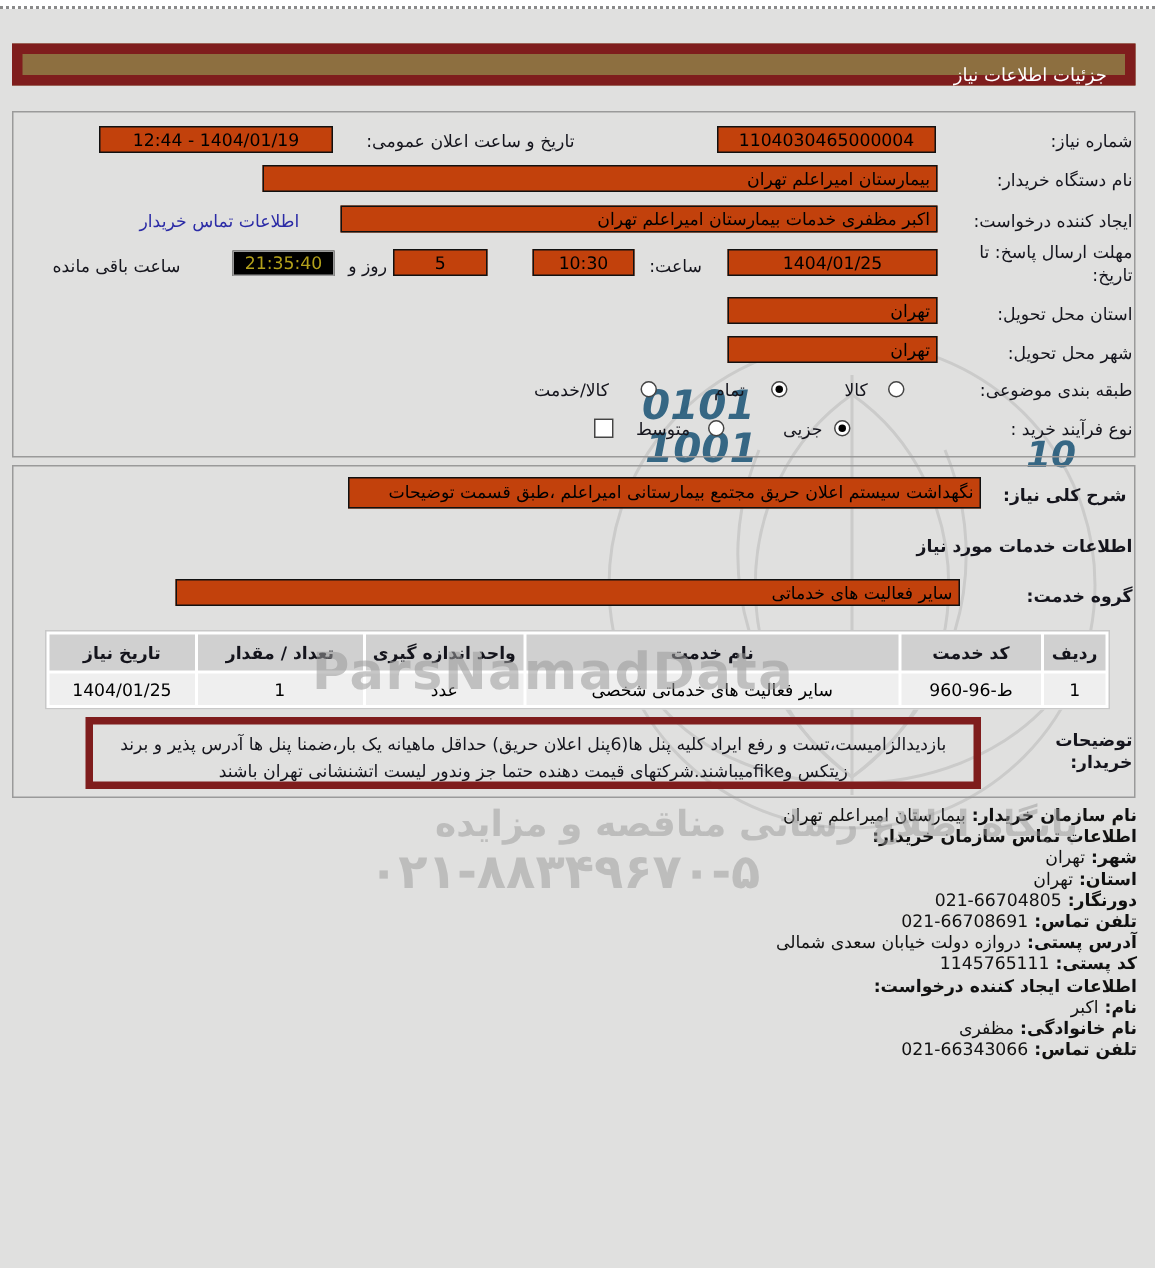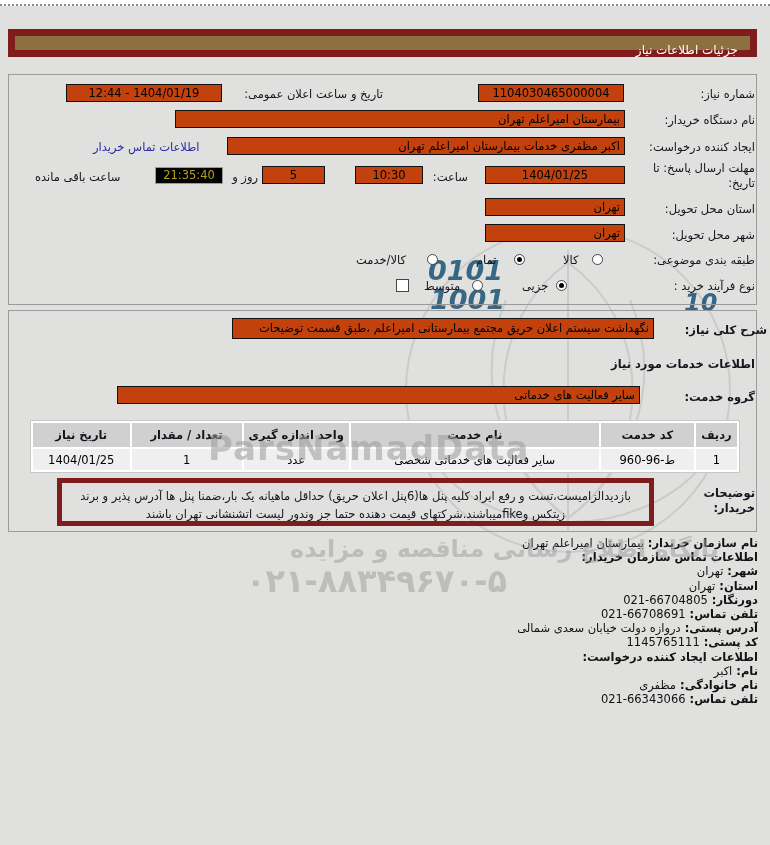--- a/index.html
+++ b/index.html
@@ -144,21 +144,21 @@
 
   <div class="lbl" style="right:15px;top:279px;">نوع فرآیند خرید :</div>
   <span class="radio sel" style="left:556px;top:280px;"></span>
   <div class="lbl" style="left:522px;top:279px;">جزیی</div>
   <span class="radio" style="left:472px;top:280px;"></span>
   <div class="lbl" style="left:424px;top:279px;">متوسط</div>
   <span class="checkbox" style="left:396px;top:279px;"></span>
 
   <div class="panel panel2"></div>
 
-  <div class="lbl bold" style="right:3px;top:323px;">شرح کلی نیاز:</div>
+  <div class="lbl bold" style="right:19px;top:323px;">شرح کلی نیاز:</div>
   <div class="inp" style="left:232px;top:318px;width:422px;height:21px;line-height:19px;">نگهداشت سیستم اعلان حریق مجتمع بیمارستانی امیراعلم ،طبق قسمت توضیحات</div>
 
   <div class="lbl bold" style="right:15px;top:357px;">اطلاعات خدمات مورد نیاز</div>
 
   <div class="lbl bold" style="right:15px;top:390px;">گروه خدمت:</div>
   <div class="inp" style="left:117px;top:386px;width:523px;">سایر فعالیت های خدماتی</div>
 
   <table class="svc-table">
     <tbody>
         <tr>

